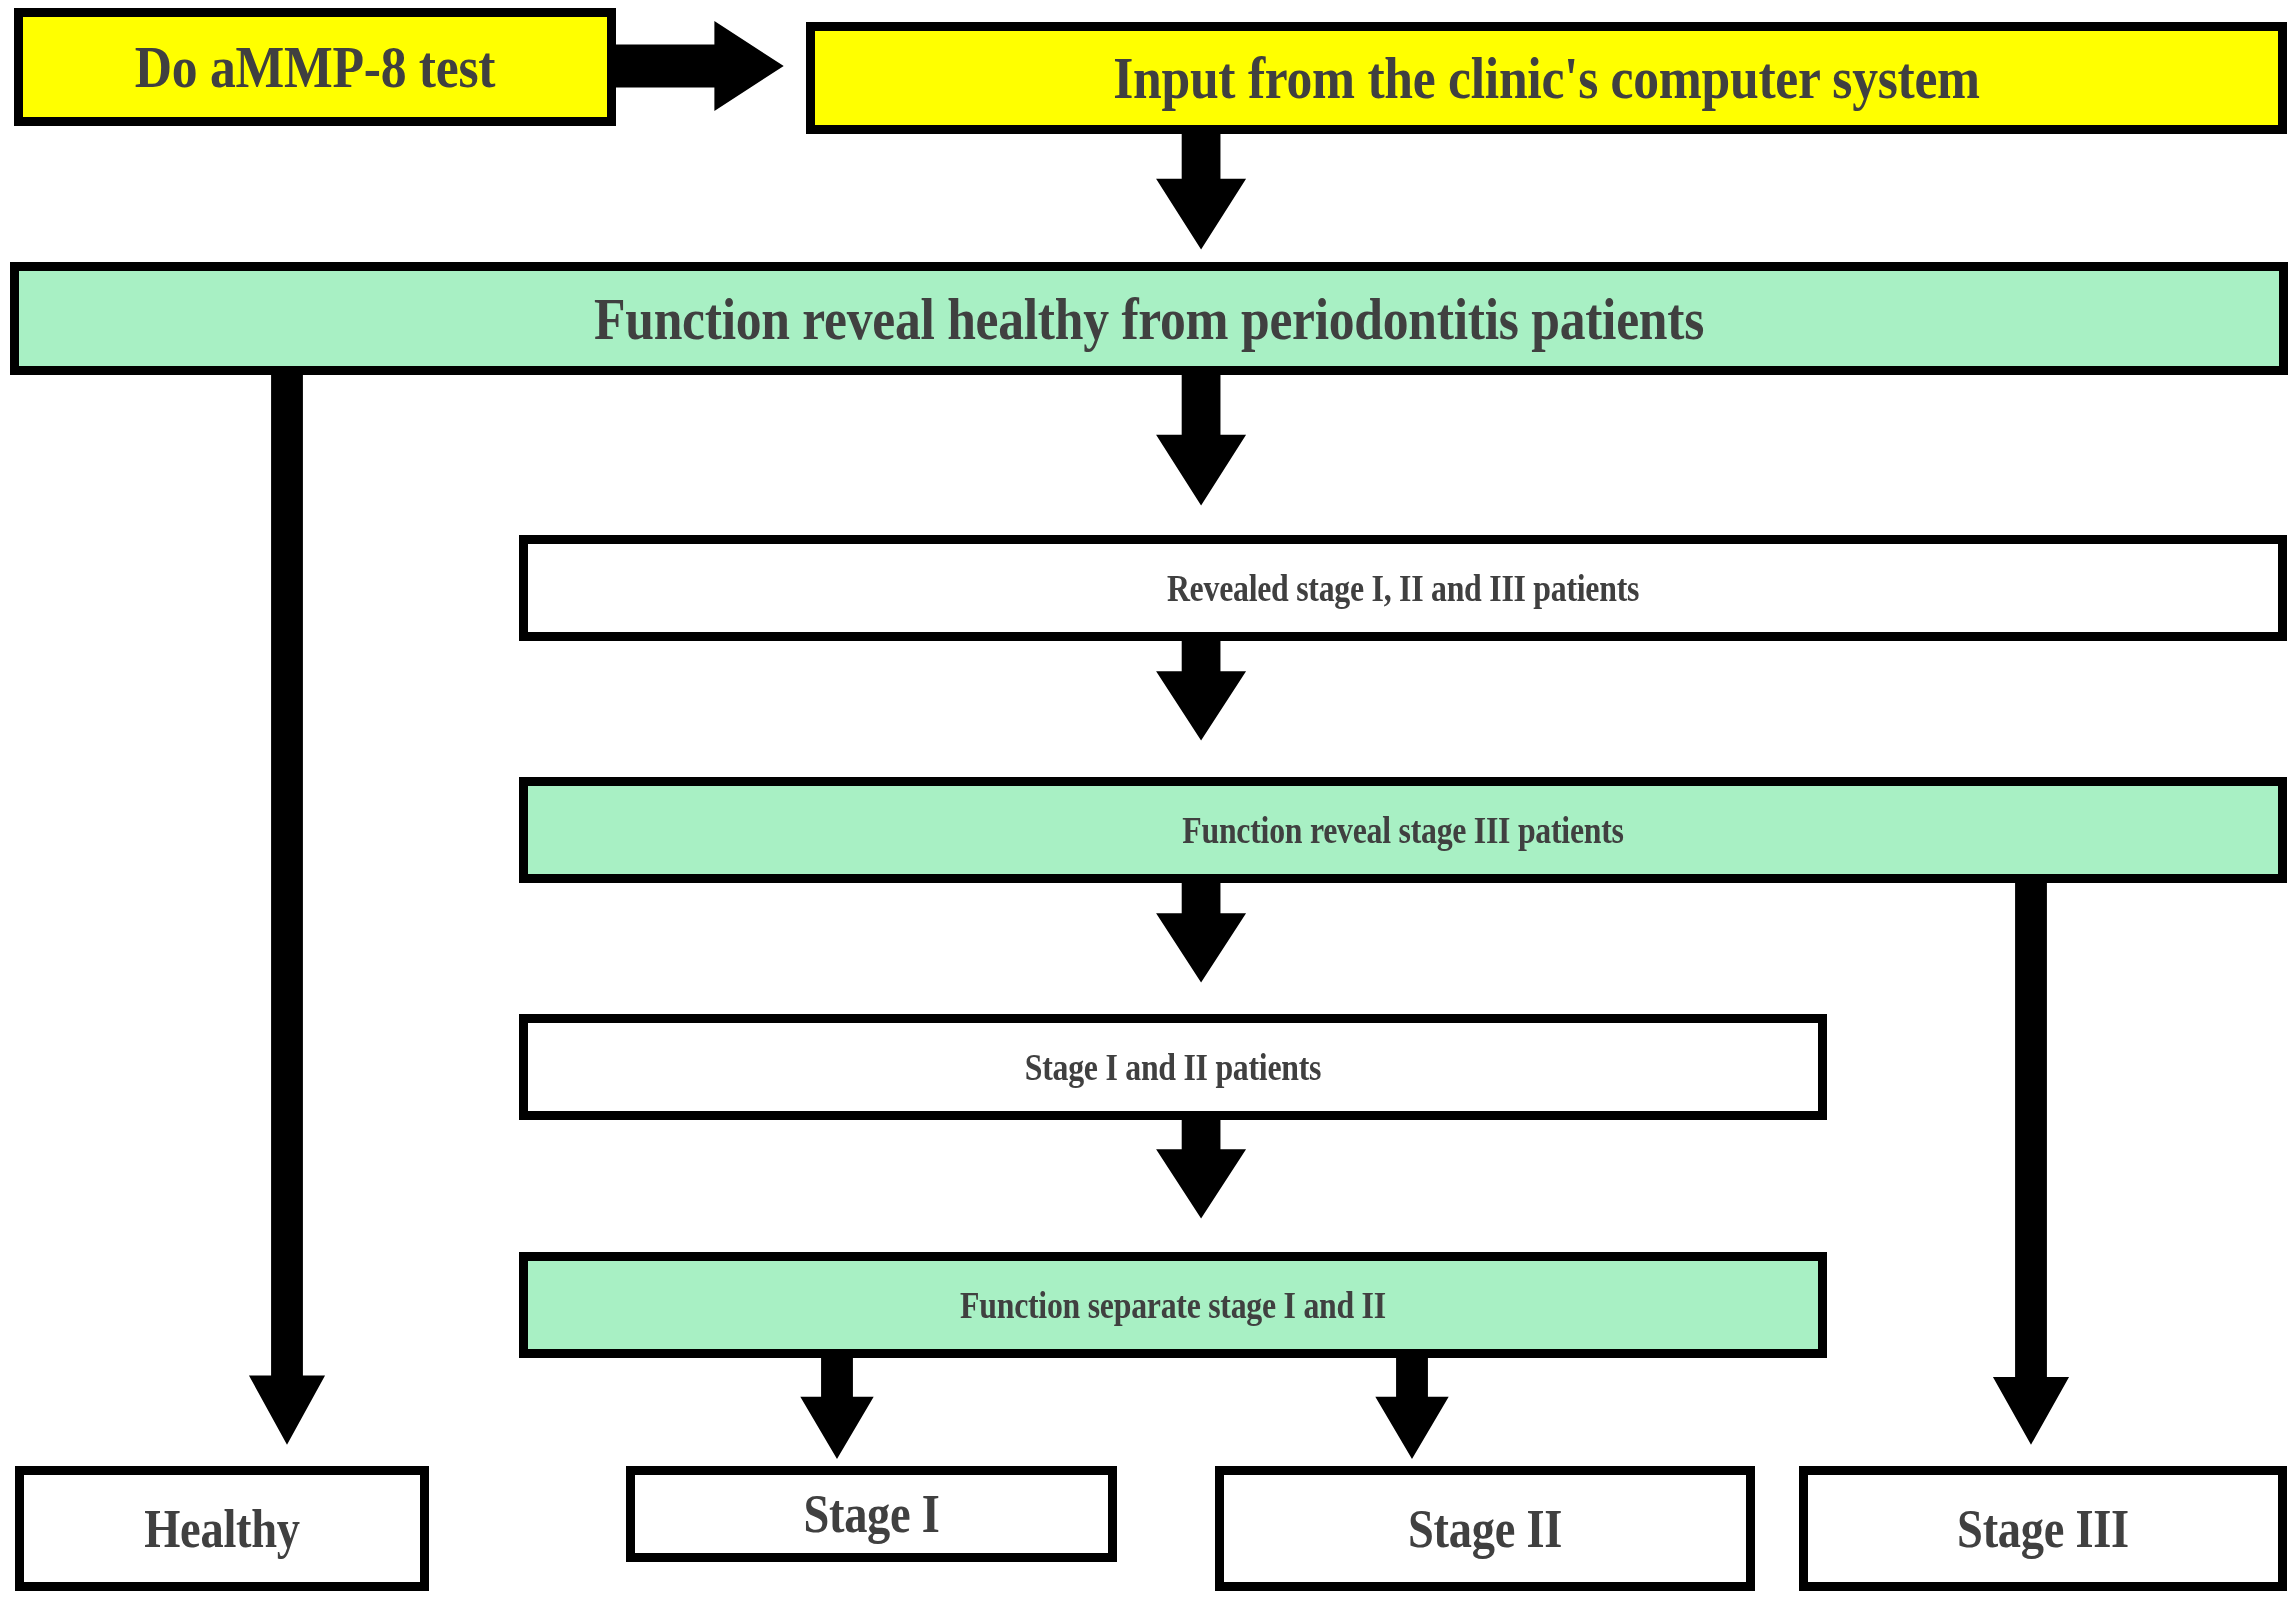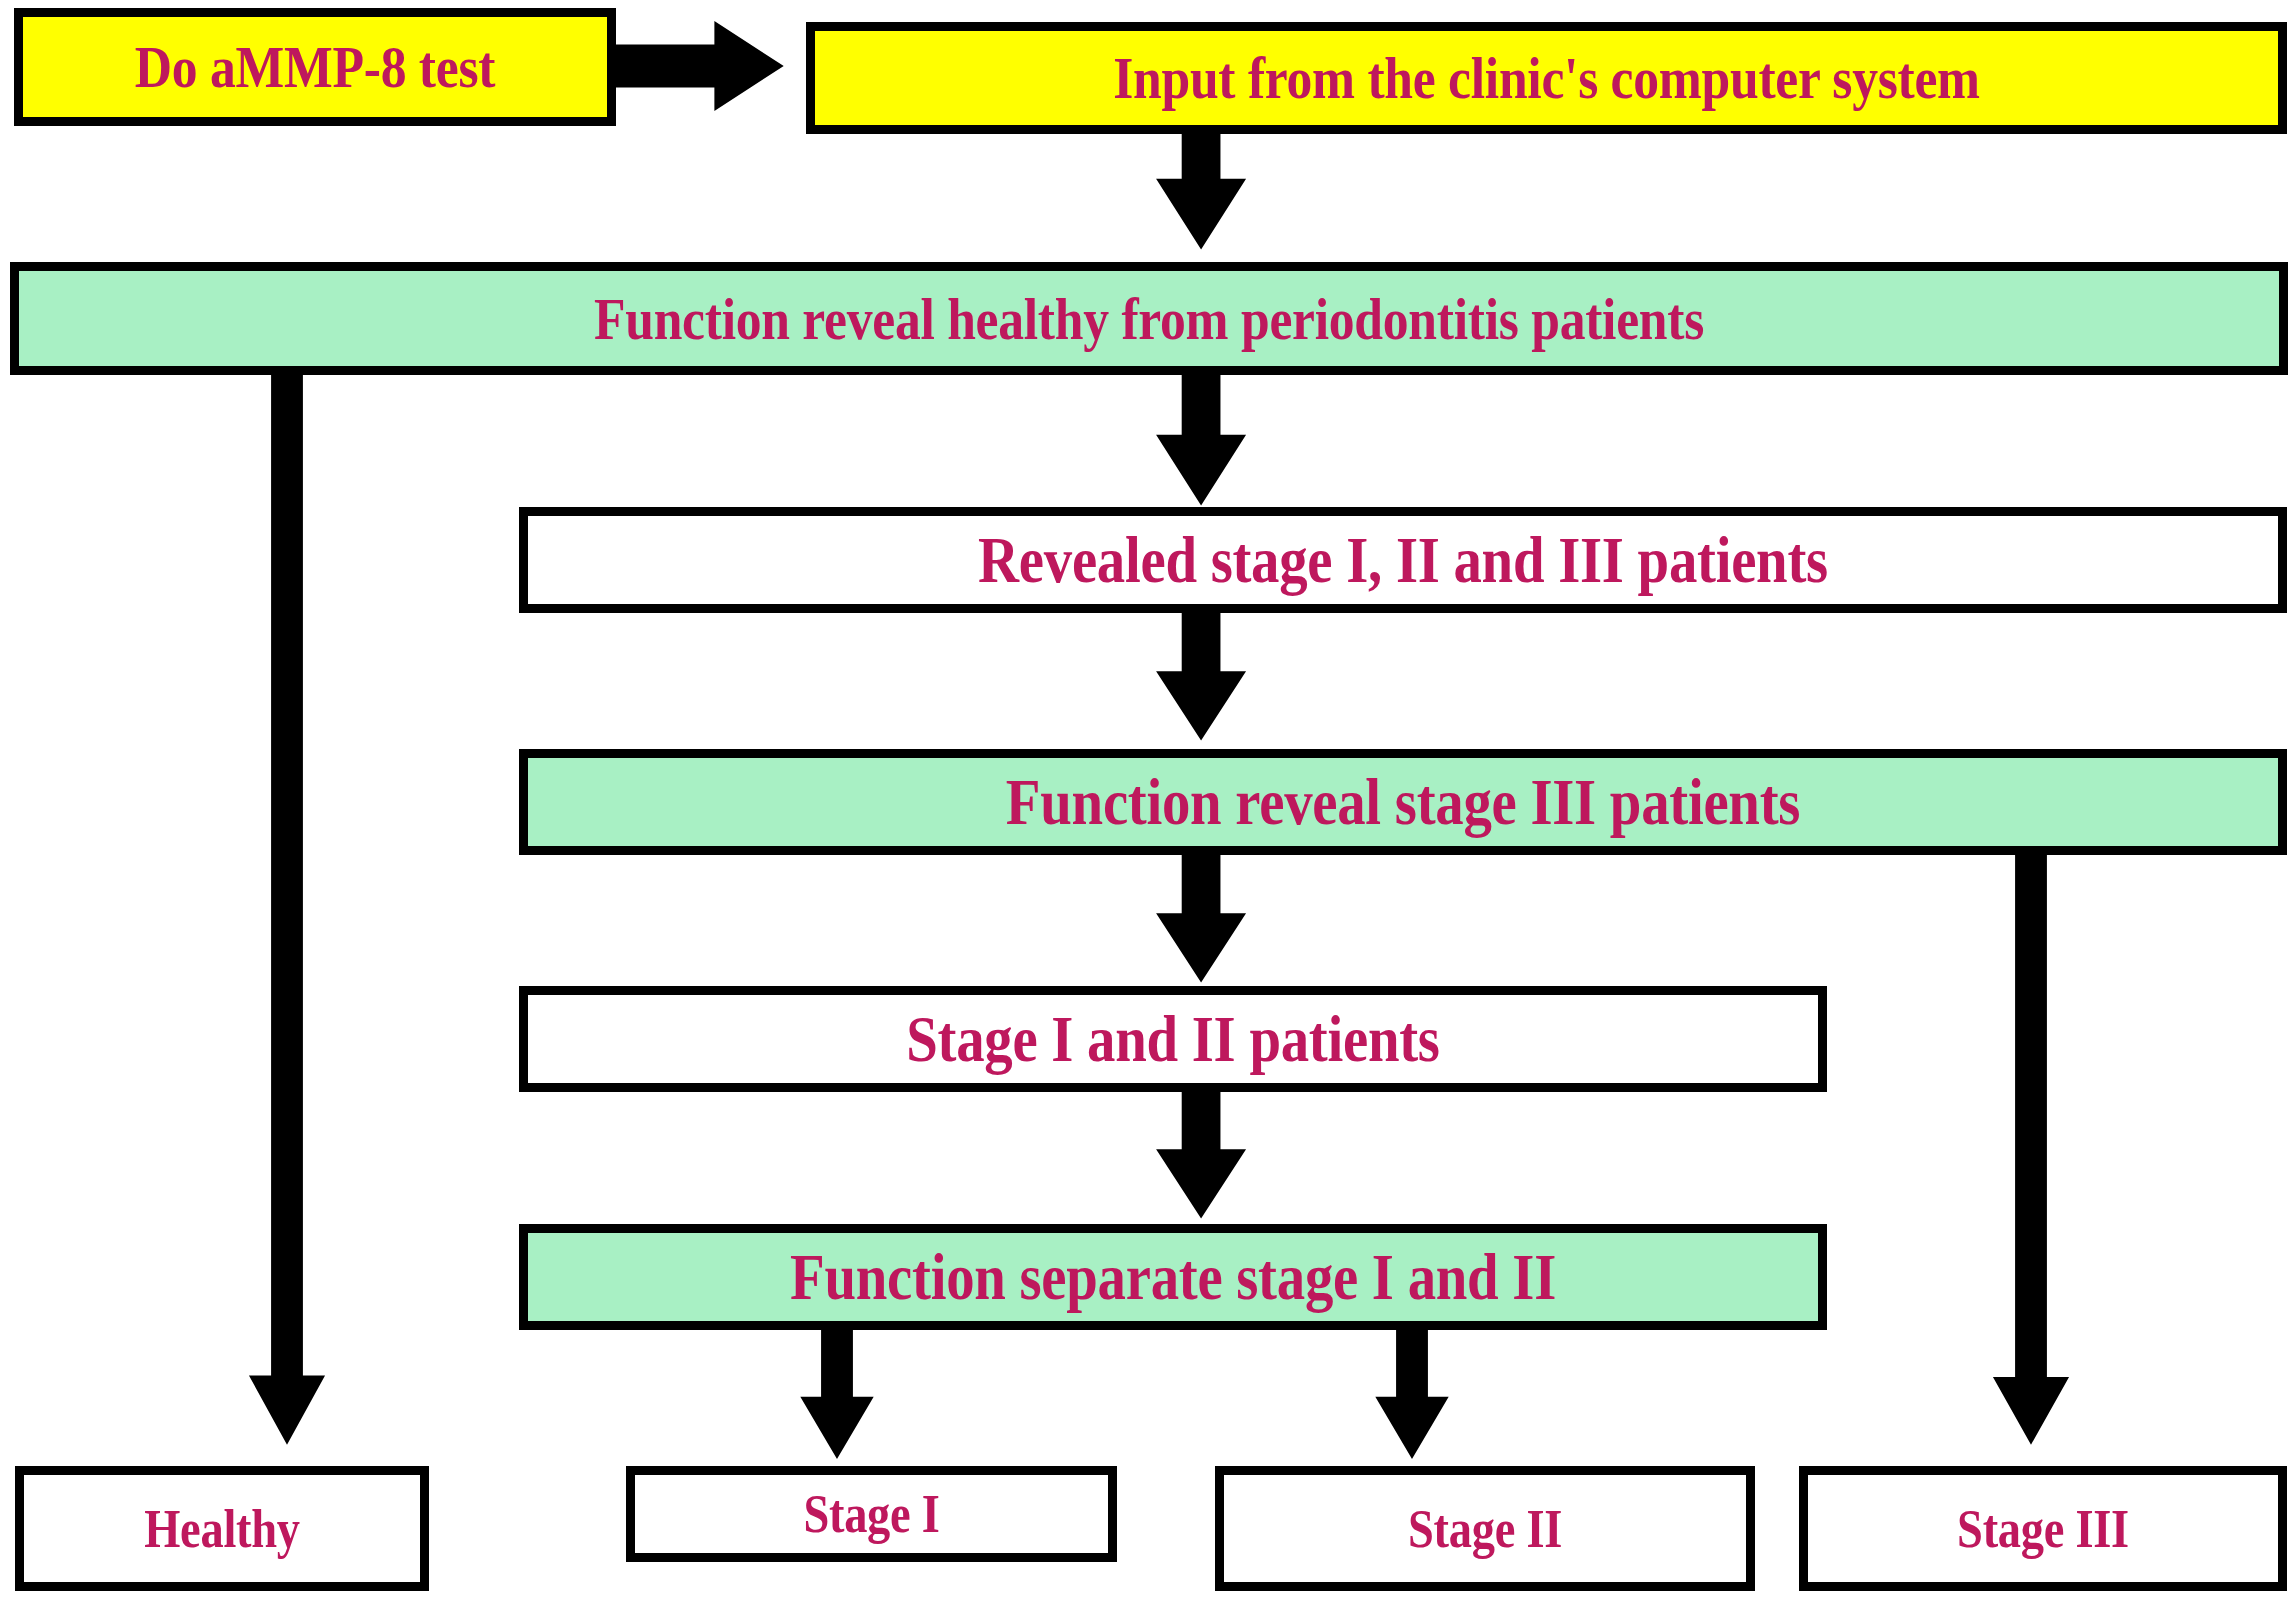--- a/index.html
+++ b/index.html
@@ -23,41 +23,41 @@
 
   
   .node {
     position: absolute;
     border: 9.7px solid #000000;
     background: #ffffff;
     display: flex;
     align-items: center;
     justify-content: center;
     text-align: center;
-    color: #be185d;
+    color: #404040;
     font-weight: bold;
     line-height: 1.0;
     letter-spacing: -0.3px;
     white-space: nowrap;
     z-index: 5;
   }
   .node.yellow  { background: #FFFF00; }
   .node.green   { background: #A8F0C4; }
   .node.white   { background: #ffffff; }
 
   .node .label {
     display: block;
     width: 100%;
     padding: 0 7px;
     transform: scaleX(0.86);
   }
 
   
   .fs-lg  { font-size: 60px; }
-  .fs-md  { font-size: 66px; }
+  .fs-md  { font-size: 37px; margin-top: 28px; }
   .fs-sm  { font-size: 54px; }
 
   
   .conn {
     position: absolute;
     z-index: 2;
   }
   .conn svg { display: block; overflow: visible; }
 </style>
 </head>

